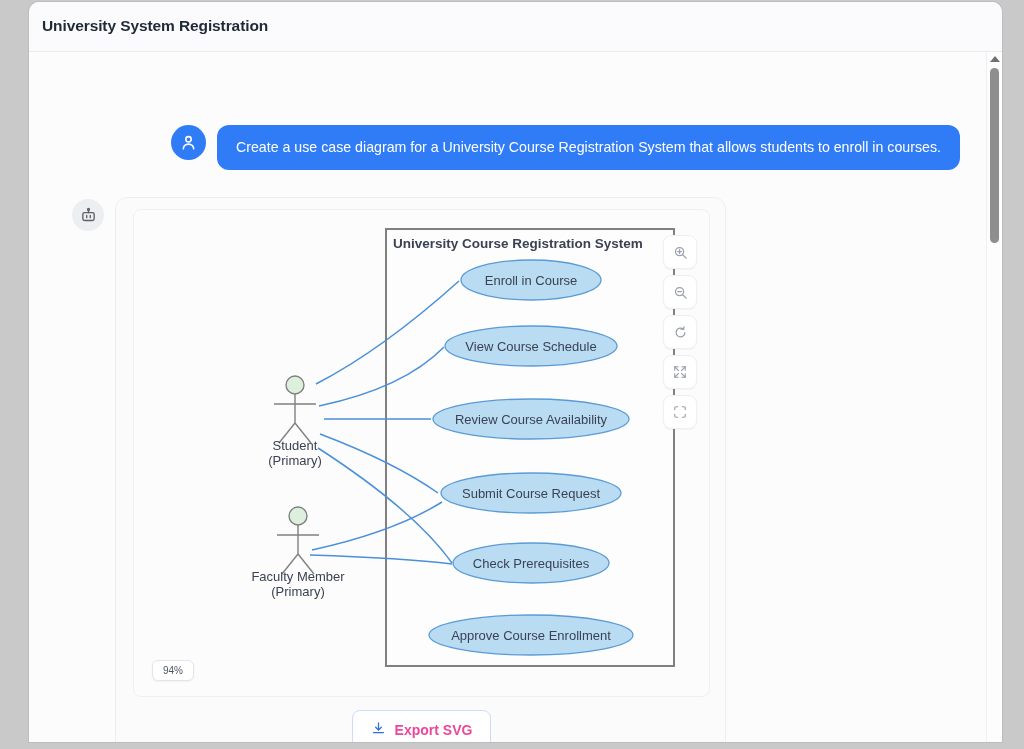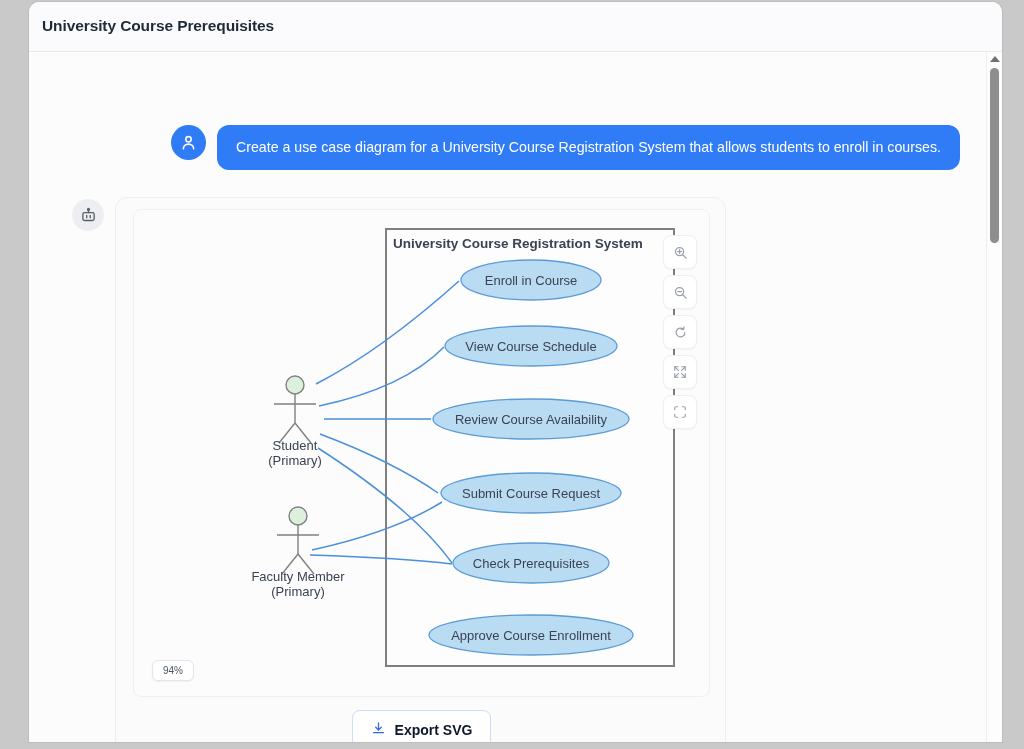--- a/index.html
+++ b/index.html
@@ -145,35 +145,35 @@
     position: absolute; left: 0; top: 512px;
     width: 611px;
     display: flex; justify-content: center; gap: 16px;
   }
   .abtn {
     display: flex; align-items: center; gap: 9px;
     background: #ffffff;
     border: 1px solid #ccdcfb;
     border-radius: 8px;
     padding: 10px 18px;
-    color: #0f172a;
+    color: #ec4899;
     font-size: 14px;
     font-weight: bold;
     white-space: nowrap;
   }
 </style>
 </head>
 <body>
 
 <div id="root">
 
   <div class="window">
 
     <div class="titlebar">
-      <div class="titlebar-text">University Course Prerequisites</div>
+      <div class="titlebar-text">University System Registration</div>
     </div>
 
     <div class="content">
 
       <div class="user-row">
         <div class="avatar-user">
           <svg width="19" height="19" viewBox="0 0 24 24" fill="none" stroke="#ffffff" stroke-width="2" stroke-linecap="round" stroke-linejoin="round">
             <circle cx="12" cy="8" r="3.4"></circle>
             <path d="M5.5 20c0-3.6 2.9-6 6.5-6s6.5 2.4 6.5 6"></path>
           </svg>

